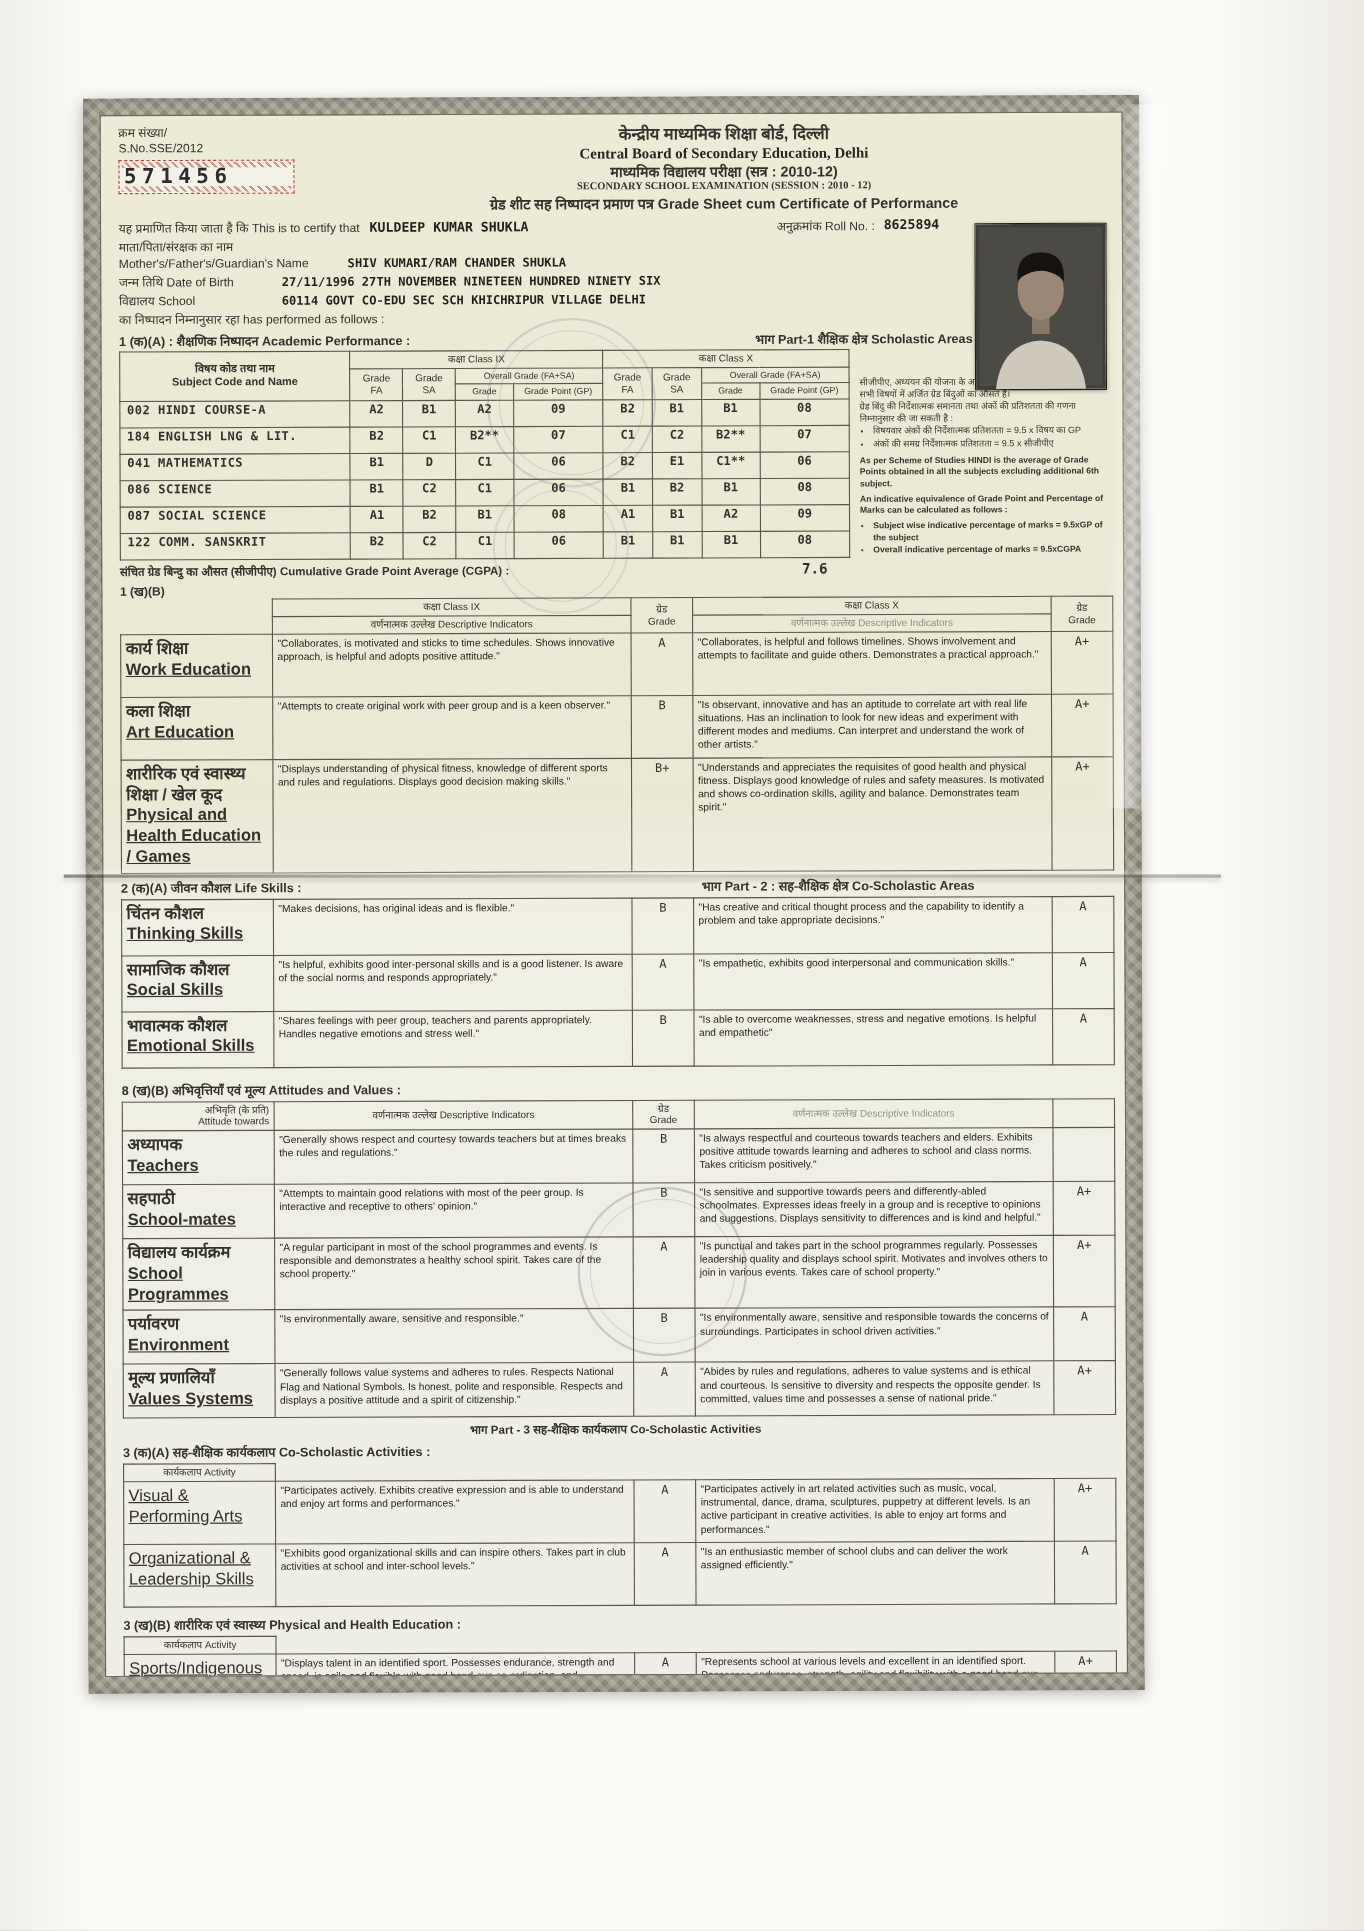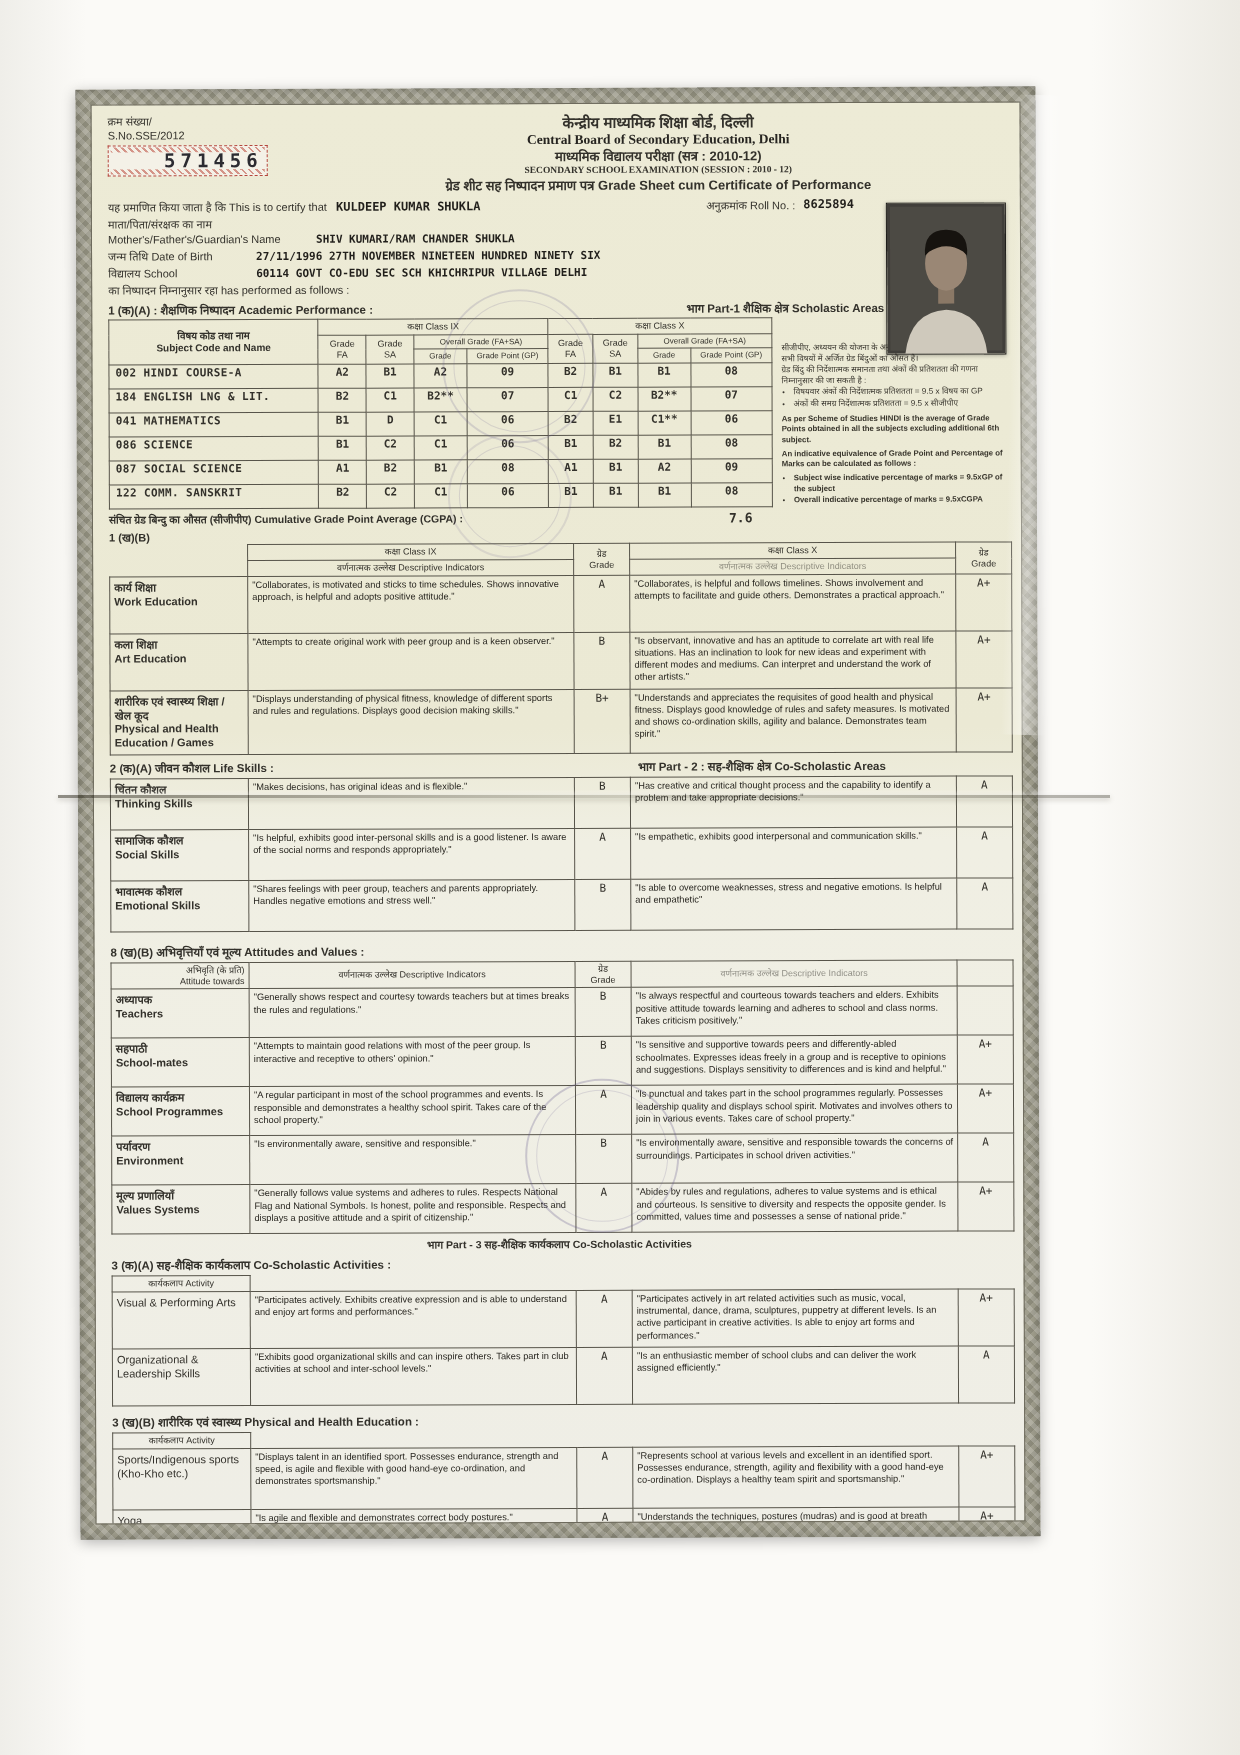--- a/index.html
+++ b/index.html
@@ -15,21 +15,21 @@
          background:linear-gradient(180deg,#edebd6 0%,#ebe9d4 44%,#f0efe3 52%,#efeee6 100%);
          padding:10px 16px 8px;position:relative;overflow:hidden;display:flex;flex-direction:column;}
   .crease{position:absolute;left:58px;right:130px;top:795px;height:3px;z-index:40;
           background:linear-gradient(to right,rgba(55,52,40,.55),rgba(55,52,40,.18) 55%,rgba(55,52,40,.38));
           box-shadow:0 -2px 4px rgba(255,255,255,.5),0 2px 5px rgba(70,66,50,.25);}
   .glare{position:absolute;top:95px;right:185px;width:46px;height:640px;z-index:39;pointer-events:none;
          background:linear-gradient(90deg,transparent,rgba(255,255,255,.45),transparent);transform:rotate(1.5deg);}
   
   .hdr{display:flex;align-items:flex-start;}
   .serial{width:205px;font-size:11px;line-height:1.25;}
-  .serial-box{margin-top:2px;border:1px dashed #b4473c;background:#f4f1e7;width:150px;text-align:right;
+  .serial-box{margin-top:2px;border:1px dashed #b4473c;background:#f4f1e7;width:150px;text-align:left;
               padding:3px 4px;position:relative;}
   .serial-box::before,.serial-box::after{content:"";position:absolute;left:2px;right:2px;height:5px;
               background:repeating-linear-gradient(45deg,rgba(186,72,58,.55) 0 2px,transparent 2px 5px);}
   .serial-box::before{top:1px;} .serial-box::after{bottom:1px;}
   .serial-num{font-family:"DejaVu Sans Mono",monospace;font-size:19px;font-weight:bold;letter-spacing:5px;color:#2c2b31;}
   .board{flex:1;text-align:center;line-height:1.22;}
   .board .hi1{font-size:15px;font-weight:bold;}
   .board .en1{font-family:"Liberation Serif",serif;font-size:13.5px;font-weight:bold;color:#262420;}
   .board .hi2{font-size:13px;font-weight:bold;}
   .board .en2{font-family:"Liberation Serif",serif;font-size:9.5px;font-weight:bold;}
@@ -61,22 +61,22 @@
   .notes{flex:1;padding-top:26px;font-size:8.2px;line-height:1.32;color:#3a372f;}
   .notes .en{font-size:7.8px;font-weight:bold;margin-top:4px;color:#38352c;}
   .notes ul{margin:1px 0 2px;padding-left:12px;}
   .notes li{margin:0 0 1px;}
   .cgparow{display:flex;font-size:10.5px;font-weight:bold;margin-top:3px;position:relative;}
   .cgpaval{position:absolute;left:620px;top:0;font-family:"DejaVu Sans Mono",monospace;font-size:13px;}
   .seclbl{font-size:11px;font-weight:bold;margin:3px 0 0;}
   .ind{width:100%;table-layout:fixed;}
   .ind col.c1{width:138px;} .ind col.c2{width:326px;} .ind col.c3{width:56px;}
   .ind col.c4{width:326px;} .ind col.c5{width:56px;}
-  .ind .rl{font-size:11px;line-height:1.25;padding:4px 4px;}
-  .ind .rl .hi{font-weight:bold;} .ind .rl .en{font-weight:bold;}
+  .ind .rl{font-size:15px;line-height:1.25;padding:4px 4px;}
+  .ind .rl .hi{font-weight:bold;} .ind .rl .en{font-weight:bold;text-decoration:underline;}
   .desc{font-size:9.3px;line-height:1.3;color:#27251f;padding:3px 5px;}
   .gr{font-family:"DejaVu Sans Mono",monospace;font-weight:bold;font-size:11px;text-align:center;vertical-align:top;padding-top:5px;}
   .faded{opacity:.5;}
   .r52 td{height:48px;} .r44 td{height:42px;} .r46 td{height:40px;} .r56 td{height:52px;}
   .mt3{margin-top:3px;}
   .p3line{text-align:center;font-size:10.5px;font-weight:bold;margin-top:4px;}
   .acth{font-size:9.5px;font-weight:bold;text-align:left;padding:2px 6px;}
   .nob{border:none !important;background:transparent;}
   .stamp{position:absolute;border-radius:50%;border:2px solid rgba(105,95,145,.20);pointer-events:none;z-index:20;}
   .stamp::before{content:"";position:absolute;inset:9px;border-radius:50%;border:1.5px solid rgba(105,95,145,.18);}

